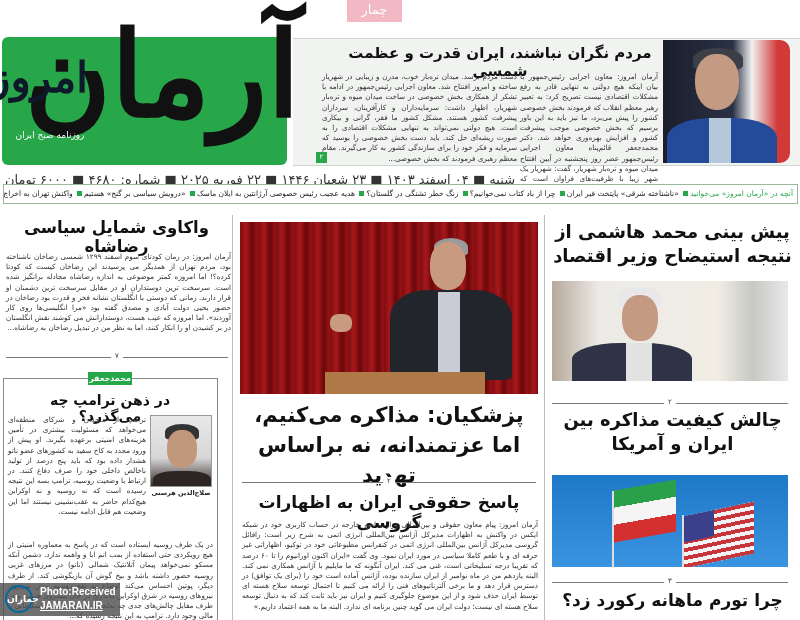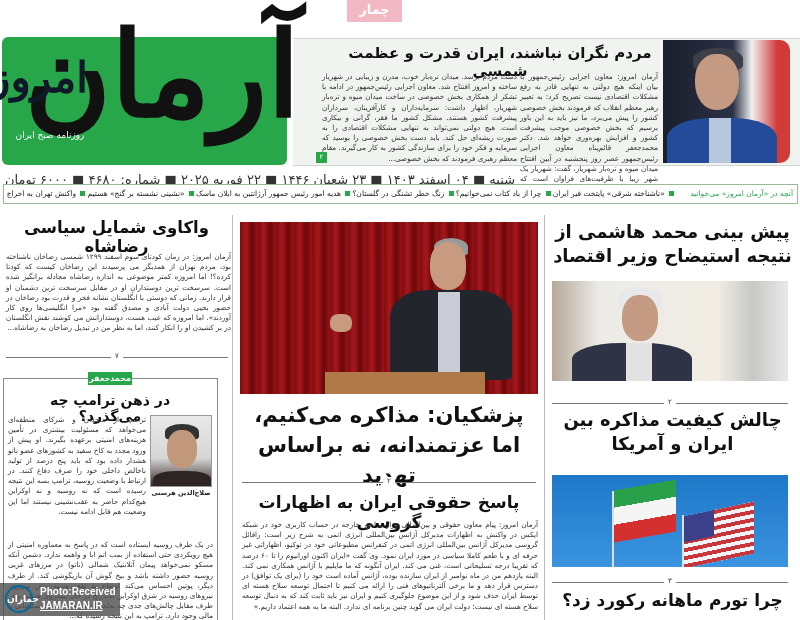--- a/index.html
+++ b/index.html
@@ -7,35 +7,35 @@
   .abs { position: absolute; }
   .bodytext { font-size: 7.2px; line-height: 10.2px; color: #333; text-align: justify; }
   .headline { font-weight: 800; color: #111; text-align: center; font-family: "DejaVu Sans", sans-serif; }
 
   
   .logo-green { left: 2px; top: 37px; width: 285px; height: 128px; background: #27a74a; border-radius: 6px; }
   .logo-main { left: 60px; top: -10px; width: 240px; height: 185px; font-size: 118px; font-weight: 900; color: #111; line-height: 170px; text-align: center; font-family: "DejaVu Serif", serif; letter-spacing: -6px; }
   .logo-sub { left: 8px; top: 48px; width: 80px; height: 70px; font-size: 42px; font-weight: 900; color: #0f172a; line-height: 60px; text-align: center; font-family: "DejaVu Serif", serif; }
   .logo-tag { left: 10px; top: 130px; width: 80px; font-size: 9px; color: #fff; text-align: center; }
 
-  .top-label { left: 347px; top: 0; width: 55px; height: 22px; background: #f2b9c4; color: #fff; font-weight: 700; font-size: 13px; text-align: center; line-height: 20px; }
+  .top-label { left: 347px; top: 0; width: 55px; height: 22px; background: #f2b9c4; color: #fff; font-weight: 400; font-size: 13px; text-align: center; line-height: 20px; }
   .top-box { left: 293px; top: 38px; width: 507px; height: 128px; background: #f1f3f1; border-top: 1px solid #cfd6cf; border-bottom: 1px solid #cfd6cf; }
   .top-headline { left: 340px; top: 44px; width: 320px; font-size: 15px; }
   .top-photo { left: 663px; top: 40px; width: 127px; height: 123px; background: linear-gradient(90deg,#1a1f2b 0%,#2a3145 55%,#f1f1f1 70%,#d23a3a 90%); border-radius: 0 10px 10px 0; overflow: hidden; }
   .top-photo .face { position: absolute; left: 32px; top: 14px; width: 44px; height: 56px; background: #c59a82; border-radius: 45% 45% 48% 48%; }
   .top-photo .hair { position: absolute; left: 30px; top: 8px; width: 50px; height: 22px; background: #3c3f48; border-radius: 50% 50% 20% 20%; }
   .top-photo .suit { position: absolute; left: 4px; top: 78px; width: 110px; height: 50px; background: #244a9a; border-radius: 40% 40% 0 0; }
   .top-photo .shirt { position: absolute; left: 46px; top: 78px; width: 22px; height: 50px; background: #b8c8dc; }
   .top-col1 { left: 520px; top: 72px; width: 138px; }
   .top-col2 { left: 322px; top: 72px; width: 195px; }
   .page-badge { width: 11px; height: 11px; background: #27a74a; color: #fff; font-size: 7px; text-align: center; line-height: 11px; }
 
   .dateline { left: 5px; top: 172px; width: 790px; font-size: 13px; color: #333; text-align: left; }
   .ticker { left: 3px; top: 184px; width: 795px; height: 20px; border: 1px solid #9ab89a; background: #fff; font-size: 7.5px; line-height: 18px; color: #222; padding-right: 4px; white-space: nowrap; overflow: hidden; }
-  .ticker .lead { color: #27a74a; margin-left: 14px; }
+  .ticker .lead { color: #27a74a; }
   .sq { display: inline-block; width: 5px; height: 5px; background: #27a74a; margin: 0 2px; vertical-align: middle; }
 
   
   .vline { top: 215px; width: 1px; height: 405px; background: #bbb; }
   .divider { height: 1px; background: #777; }
   .divnum { position: absolute; top: -5px; left: 50%; transform: translateX(-50%); background: #fff; font-size: 7px; padding: 0 4px; color: #333; }
 
   .left-h1 { left: 4px; top: 218px; width: 225px; font-size: 16.5px; }
   .left-body1 { left: 6px; top: 252px; width: 225px; }
   .sar-label { left: 88px; top: 372px; width: 44px; height: 13px; background: #27a74a; color: #fff; font-size: 8px; font-weight: 700; text-align: center; line-height: 13px; }
@@ -99,22 +99,22 @@
 <div class="abs bodytext top-col1">آرمان امروز: معاون اجرایی رئیس‌جمهور با بیان اینکه هیچ دولتی به تنهایی قادر به رفع مشکلات اقتصادی نیست تصریح کرد: به تعبیر رهبر معظم انقلاب که فرمودند بخش خصوصی کشور را پیش می‌برد، ما نیز باید به این باور برسیم که بخش خصوصی موجب پیشرفت کشور و افزایش بهره‌وری خواهد شد. دکتر محمدجعفر قائم‌پناه معاون اجرایی رئیس‌جمهور عصر روز پنجشنبه در آیین افتتاح میدان میوه و تره‌بار شهریار، گفت: شهریار یک شهر زیبا با ظرفیت‌های فراوان است که بخشی از نیاز میوه کشور را تامین می‌کند. میوه تولید این شهر نباید بوسیله واسطه‌ها به</div>
 <div class="abs bodytext top-col2">دست مردم برسد. میدان تره‌بار خوب، مدرن و زیبایی در شهریار ساخته و امروز افتتاح شد. معاون اجرایی رئیس‌جمهور در ادامه با تشکر از همکاری بخش خصوصی در ساخت میدان میوه و تره‌بار شهریار، اظهار داشت: سرمایه‌داران و کارآفرینان، سرداران پیشرفت کشور هستند. مشکل کشور ما فقر، گرانی و بیکاری است. هیچ دولتی نمی‌تواند به تنهایی مشکلات اقتصادی را به صورت ریشه‌ای حل کند. باید دست بخش خصوصی را بوسید که سرمایه و فکر خود را برای سازندگی کشور به کار می‌گیرند. مقام معظم رهبری فرمودند که بخش خصوصی...</div>
 <div class="abs page-badge" style="left:316px;top:152px;">۲</div>
 
 <div class="abs dateline">شنبه ■ ۰۴ اسفند ۱۴۰۳ ■ ۲۳ شعبان ۱۴۴۶ ■ ۲۲ فوریه ۲۰۲۵ ■ شماره: ۴۶۸۰ ■ ۶۰۰۰ تومان</div>
 <div class="abs ticker">
   <span class="lead">آنچه در «آرمان امروز» می‌خوانید</span><span class="sq"></span>
   <span>«ناشناخته شرقی» پایتخت فیر ایران</span><span class="sq"></span>
   <span>چرا از باد کتاب نمی‌خوانیم؟</span><span class="sq"></span>
   <span>زنگ خطر تشنگی در گلستان؟</span><span class="sq"></span>
-  <span>هدیه امور رئیس جمهور آرژانتین به ایلان ماسک</span><span class="sq"></span>
-  <span>«نشینی نشسته بر گنج» هستیم</span><span class="sq"></span>
+  <span>هدیه عجیب رئیس خصوصی آرژانتین به ایلان ماسک</span><span class="sq"></span>
+  <span>«درویش سیاسی بر گنج» هستیم</span><span class="sq"></span>
   <span>واکنش تهران به اخراج اتباع ایرانی از آمریکا و...</span>
 </div>
 
 <div class="abs vline" style="left:232px;"></div>
 <div class="abs vline" style="left:544px;"></div>
 
 <div class="abs headline left-h1">واکاوی شمایل سیاسی رضاشاه</div>
 <div class="abs bodytext left-body1">آرمان امروز: در زمان کودتای سوم اسفند ۱۲۹۹ شمسی رضاخان ناشناخته بود، مردم تهران از همدیگر می پرسیدند این رضاخان کیست که کودتا کرده؟! اما امروزه کمتر موضوعی به اندازه رضاشاه مجادله برانگیز شده است. سرسخت ترین دوستدارانِ او در مقابل سرسخت ترین دشمنان او قرار دارند. زمانی که دوستی با انگلستان نشانه فخر و قدرت بود رضاخان در حضور یحیی دولت آبادی و مصدق گفته بود «مرا انگلیسی‌ها روی کار آوردند». اما امروزه که عیب هست، دوستدارانش می کوشند نقش انگلستان در بر کشیدن او را انکار کنند، اما به نظر من در تبدیل رضاخان به رضاشاه...</div>
 <div class="abs divider" style="left:6px;top:357px;width:222px;">
   <span class="divnum">۷</span>

